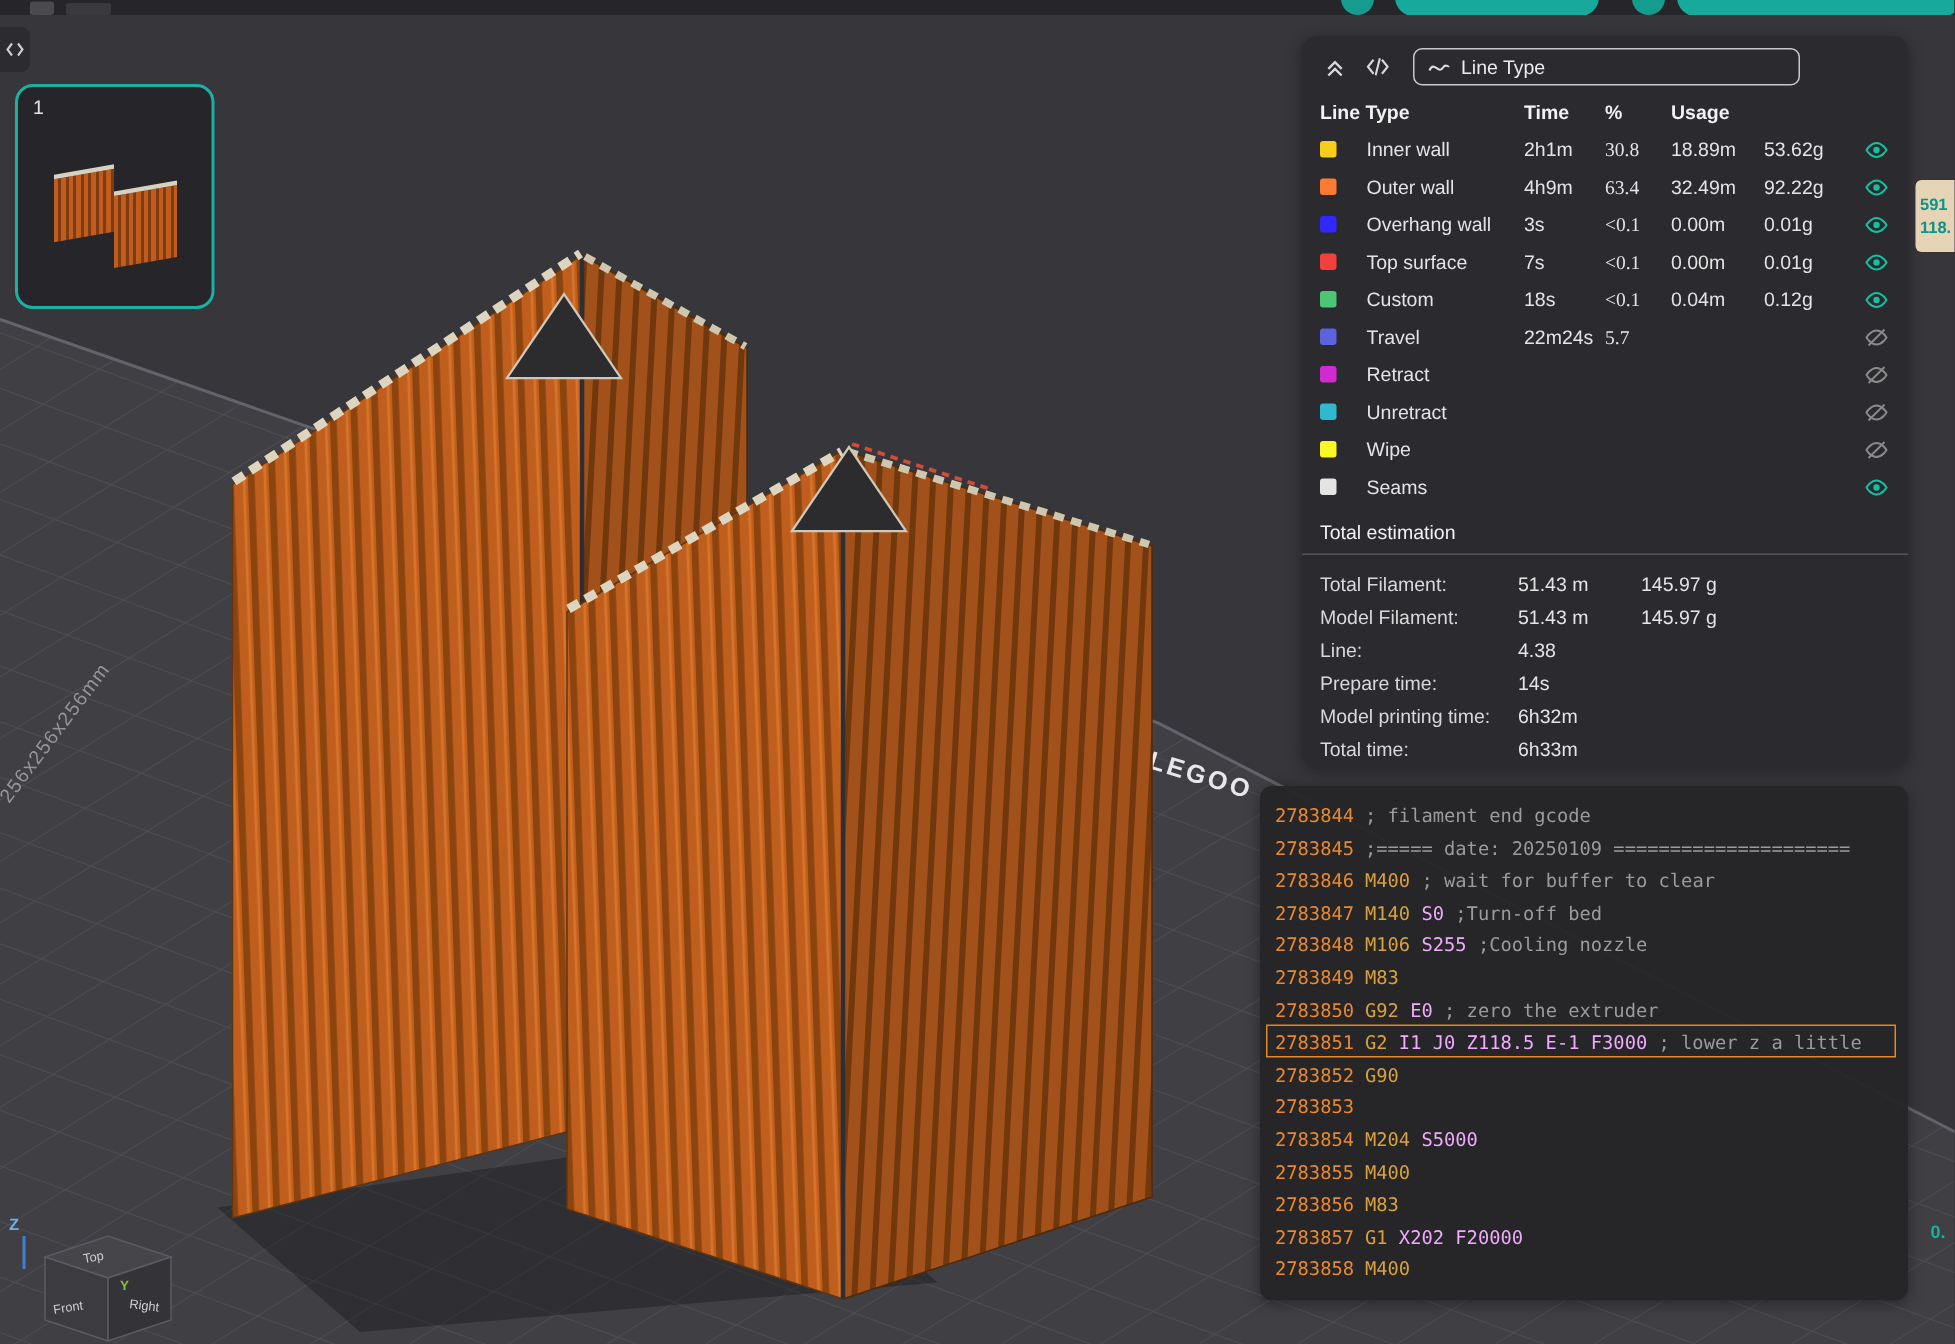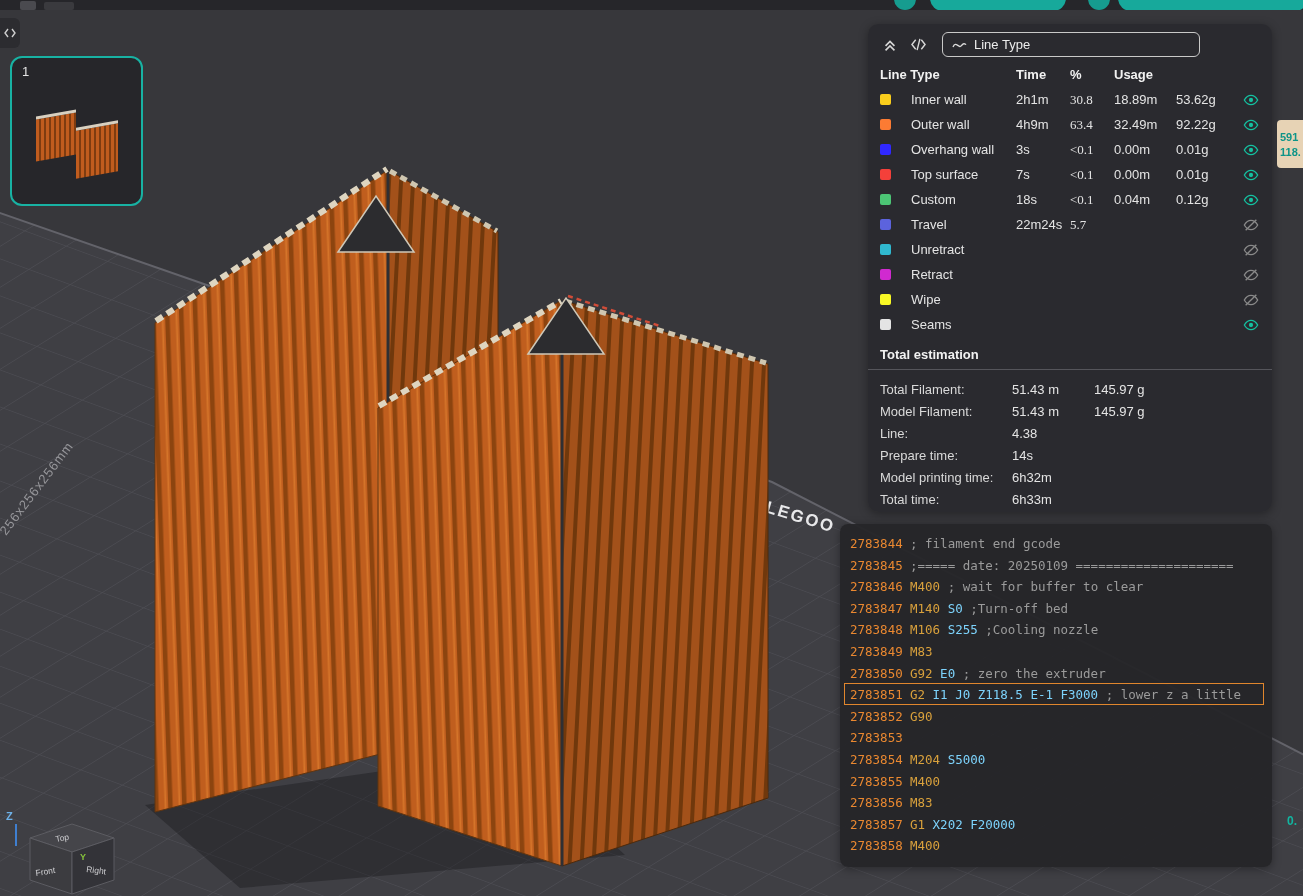--- a/index.html
+++ b/index.html
@@ -31,34 +31,34 @@
   .lt-dropdown{width:238px;height:23px;border:1px solid #c9c9c9;border-radius:6px;display:flex;
     align-items:center;gap:7px;padding:0 9px;margin-left:6px;cursor:pointer;}
   .lt-dropdown .dd-label{font-size:13px;color:#ececec;}
   .lt-colhead{display:flex;align-items:center;height:26px;padding:0 12px;font-weight:bold;font-size:13px;color:#f2f2f2;}
   .col-type{width:136px;}.col-time{width:54px;}.col-pct{width:44px;}.col-usage{flex:1;}
   .lt-row{display:flex;align-items:center;height:25px;padding:0 12px;font-size:13px;white-space:nowrap;}
   .lt-name-cell{width:136px;display:flex;align-items:center;gap:20px;overflow:visible;}
   .swatch{width:11px;height:11px;border-radius:2px;flex:0 0 11px;}
   .lt-time{width:54px;}.lt-pct{width:44px;font-family:Liberation Serif, serif;}.lt-m{width:62px;}.lt-g{width:58px;}
   .eye{margin-left:auto;width:18px;height:16px;display:flex;align-items:center;justify-content:center;cursor:pointer;}
-  .total-title{font-weight:bold;font-size:13px;color:#f2f2f2;padding:10px 12px 7px;border-bottom:1px solid #55555b;margin-bottom:5px;}
+  .total-title{font-weight:normal;font-size:13px;color:#f2f2f2;padding:10px 12px 7px;border-bottom:1px solid #55555b;margin-bottom:5px;}
   .tot-row{display:flex;align-items:flex-end;height:22px;padding:0 12px;font-size:13px;}
   .tot-label{width:132px;color:#d9d9d9;}.tot-v1{width:82px;}.tot-v2{flex:1;}
   
   .gcode{position:absolute;left:840px;top:524px;width:432px;height:343px;z-index:5;
     background:rgba(37,37,40,.95);border-radius:8px;box-sizing:border-box;
     padding:8px 8px 8px 4px;font-family:"DejaVu Sans Mono",monospace;font-size:12.5px;
     box-shadow:0 2px 10px rgba(0,0,0,.35);}
   .gc-row{display:flex;height:21.6px;line-height:21.6px;white-space:pre;border:1px solid transparent;box-sizing:border-box;cursor:default;}
   .gc-row.highlight{border-color:#e0862d;}
   .gc-num{width:60px;flex:0 0 60px;padding-left:5px;color:#ea8830;}
   .gc-code{color:#e4e4e4;}
   .part-cmd{color:#d9a13c;}
-  .part-param{color:#7dd3fc;}
+  .part-param{color:#f0abfc;}
   .part-comment{color:#9b9b9b;}
   
   .slider-tip{position:absolute;left:1277px;top:120px;width:50px;height:48px;background:#e7d3b5;
     border-radius:4px 0 0 4px;z-index:5;color:#0d9488;font-size:11px;font-weight:bold;
     display:flex;flex-direction:column;justify-content:center;gap:3px;padding-left:3px;box-sizing:border-box;}
   .bottom-tip{position:absolute;left:1287px;top:814px;z-index:5;color:#12b5a0;font-size:12px;font-weight:bold;}
   svg text{font-family:"Liberation Sans",sans-serif;}
 </style>
 </head>
 <body>
@@ -269,39 +269,39 @@
     <span class="eye" style="color: rgb(138, 138, 138);">
 
       <svg class="eye-hidden" width="16" height="14" viewBox="0 0 24 20">
         <path d="M12 3 C6 3 2 10 2 10 C2 10 6 17 12 17 C18 17 22 10 22 10 C22 10 18 3 12 3 Z" fill="none" stroke="currentColor" stroke-width="2"></path>
         <line x1="4" y1="18" x2="20" y2="2" stroke="currentColor" stroke-width="2"></line>
       </svg>
     </span>
   </div>
       <div class="lt-row">
     <span class="lt-name-cell">
-      <span class="swatch" style="background: rgb(48, 184, 207);"></span>
-      <span class="lt-label">Unretract</span>
+      <span class="swatch" style="background: rgb(208, 42, 208);"></span>
+      <span class="lt-label">Retract</span>
     </span>
     <span class="lt-time"></span>
     <span class="lt-pct"></span>
     <span class="lt-m"></span>
     <span class="lt-g"></span>
     <span class="eye" style="color: rgb(138, 138, 138);">
 
       <svg class="eye-hidden" width="16" height="14" viewBox="0 0 24 20">
         <path d="M12 3 C6 3 2 10 2 10 C2 10 6 17 12 17 C18 17 22 10 22 10 C22 10 18 3 12 3 Z" fill="none" stroke="currentColor" stroke-width="2"></path>
         <line x1="4" y1="18" x2="20" y2="2" stroke="currentColor" stroke-width="2"></line>
       </svg>
     </span>
   </div>
       <div class="lt-row">
     <span class="lt-name-cell">
-      <span class="swatch" style="background: rgb(208, 42, 208);"></span>
-      <span class="lt-label">Retract</span>
+      <span class="swatch" style="background: rgb(48, 184, 207);"></span>
+      <span class="lt-label">Unretract</span>
     </span>
     <span class="lt-time"></span>
     <span class="lt-pct"></span>
     <span class="lt-m"></span>
     <span class="lt-g"></span>
     <span class="eye" style="color: rgb(138, 138, 138);">
 
       <svg class="eye-hidden" width="16" height="14" viewBox="0 0 24 20">
         <path d="M12 3 C6 3 2 10 2 10 C2 10 6 17 12 17 C18 17 22 10 22 10 C22 10 18 3 12 3 Z" fill="none" stroke="currentColor" stroke-width="2"></path>
         <line x1="4" y1="18" x2="20" y2="2" stroke="currentColor" stroke-width="2"></line>

